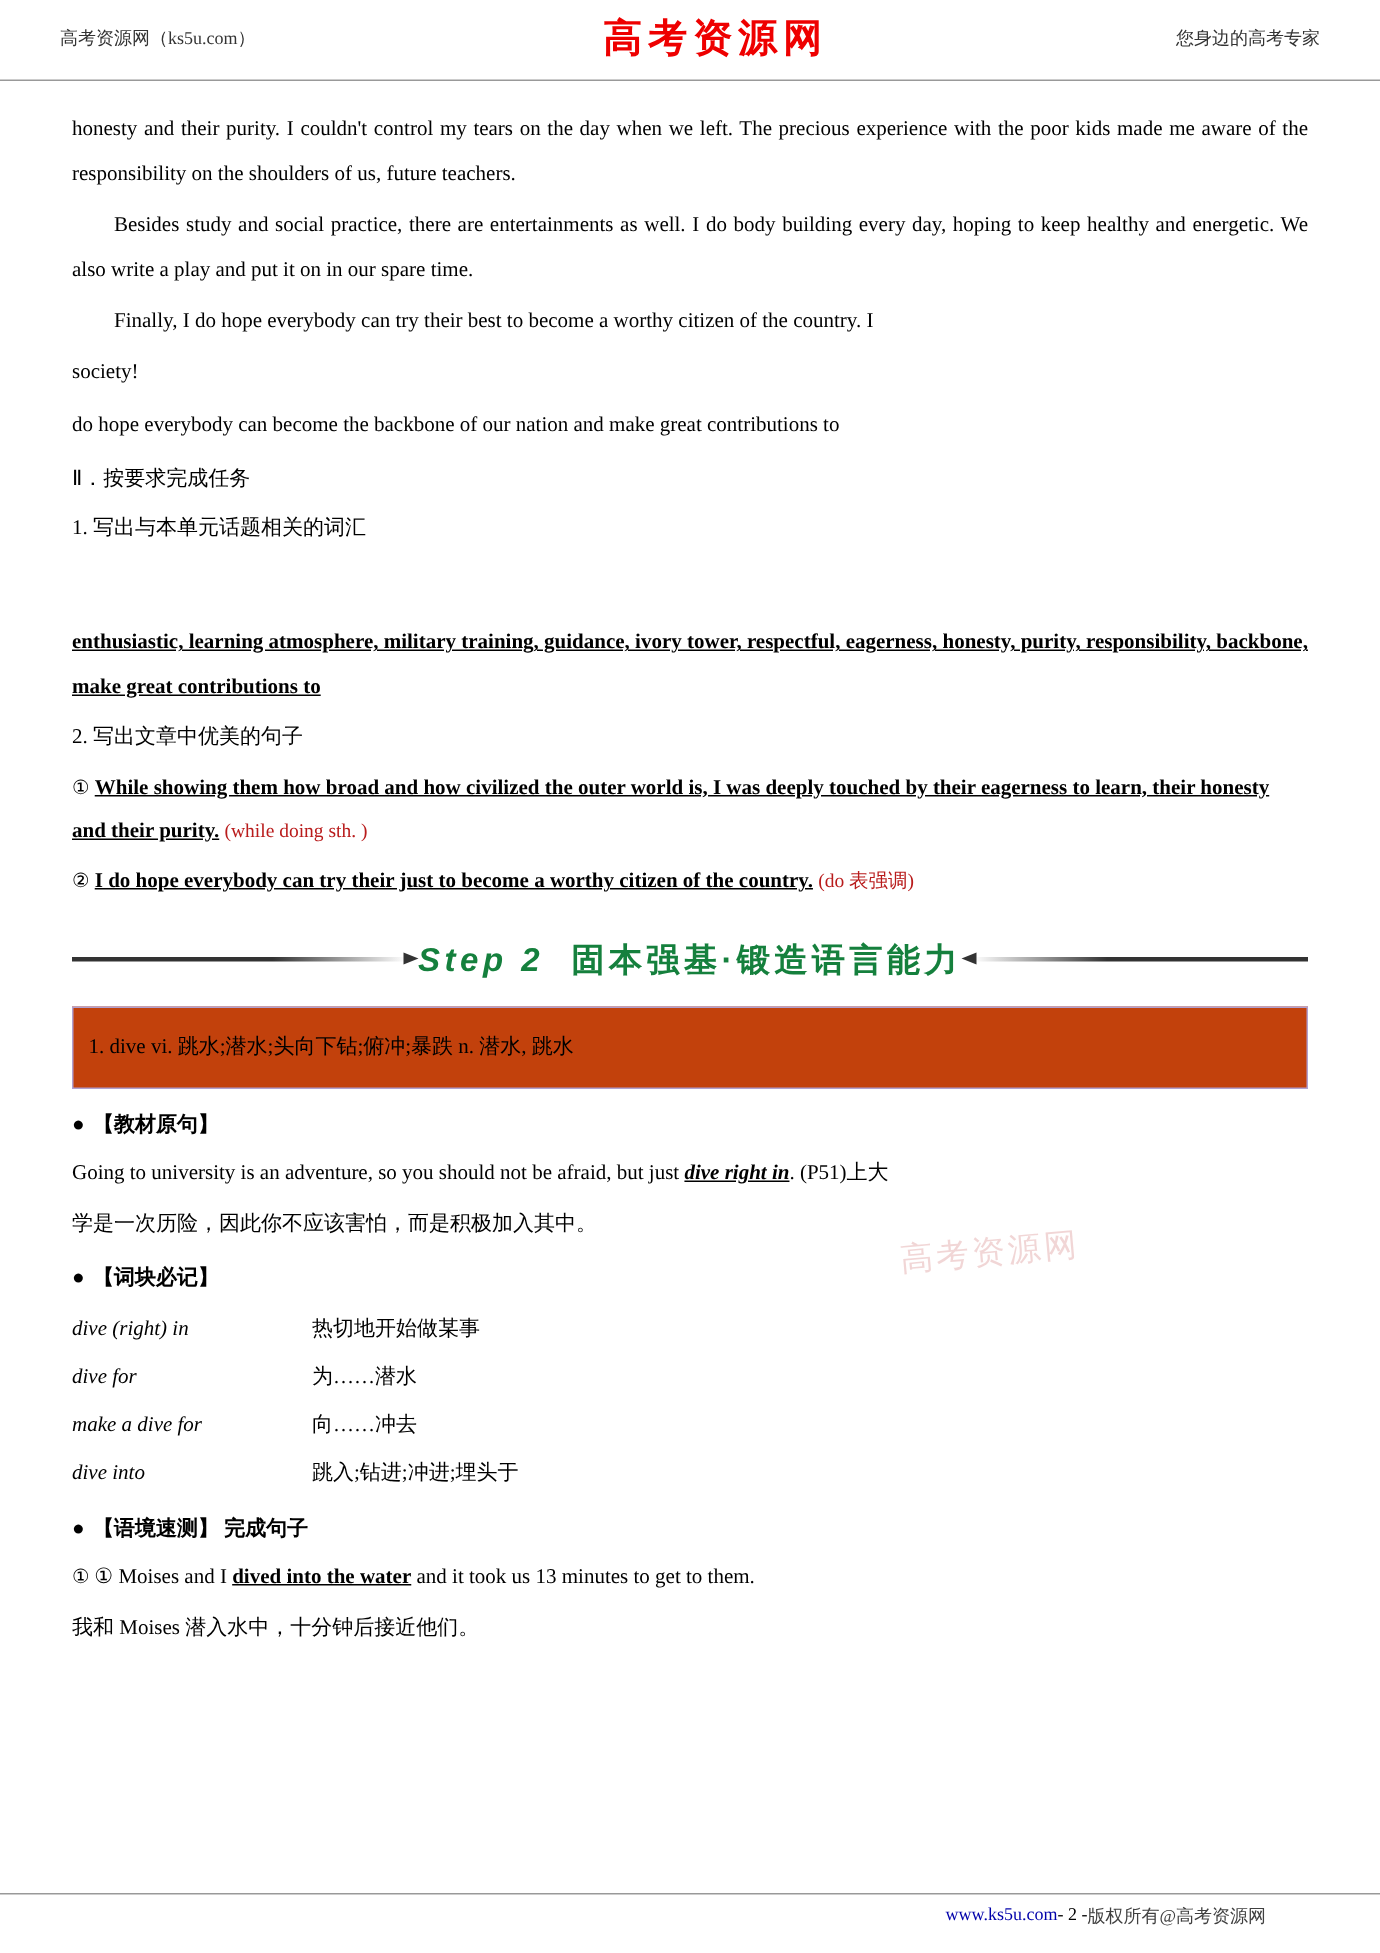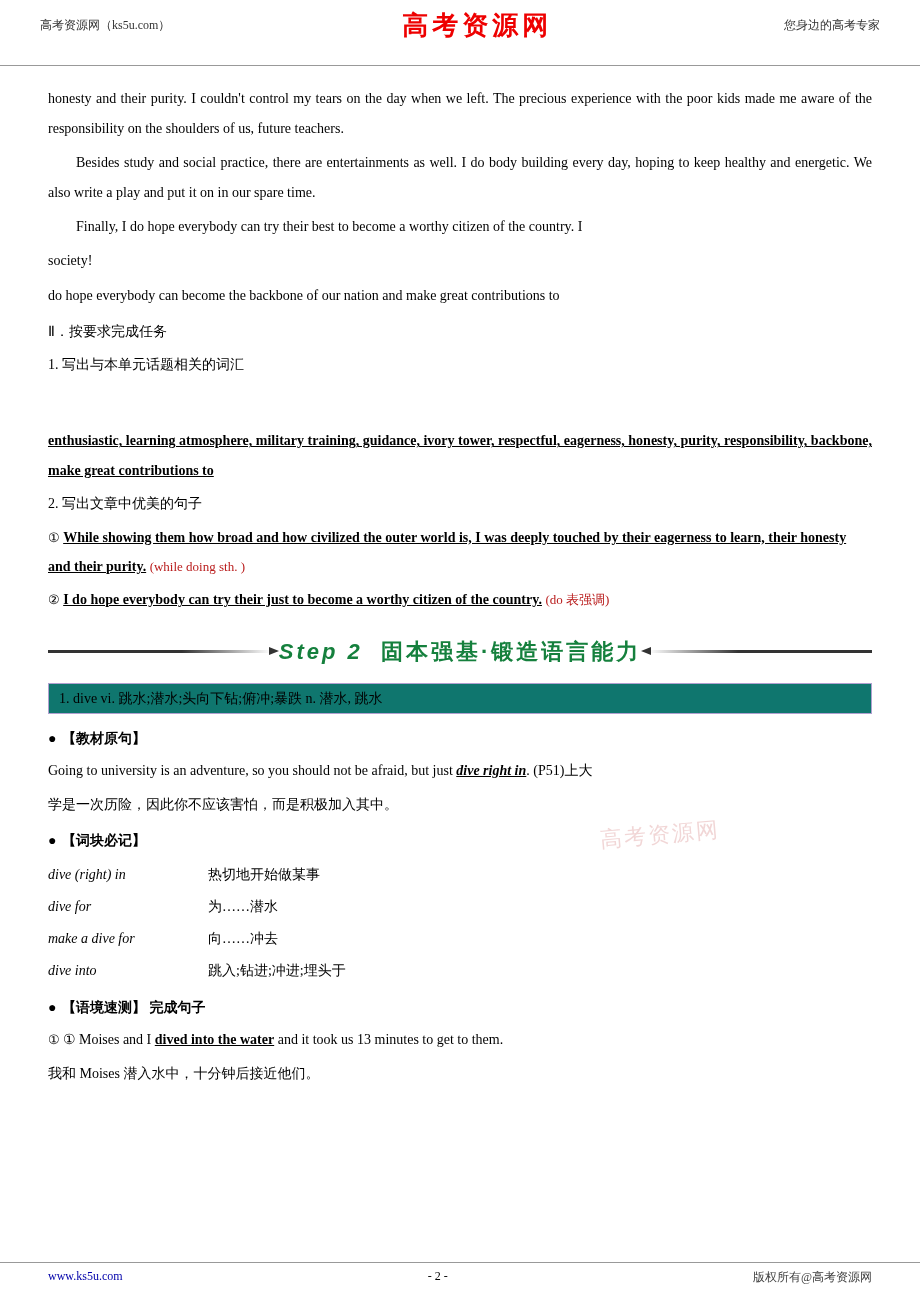--- a/index.html
+++ b/index.html
@@ -11,21 +11,21 @@
       width: 920px;
       min-height: 1302px;
       position: relative;
     }
 
     
     .header {
       display: flex;
       align-items: center;
       justify-content: space-between;
-      padding: 8px 40px 22px 40px;
+      padding: 8px 40px 10px 40px;
       border-bottom: 1px solid #999;
     }
     .header-left {
       font-size: 12px;
       color: #333;
     }
     .header-center {
       font-size: 26px;
       font-weight: bold;
       color: #e00;
@@ -130,22 +130,22 @@
       white-space: nowrap;
     }
     .step-text .step-label {
       font-style: italic;
       font-weight: bold;
     }
 
     
     .dive-box {
       border: 1px solid #b0a0d0;
-      background: #0f766e;
-      padding: 0 10px;
+      background: #c2410c;
+      padding: 12px 10px;
       margin-bottom: 10px;
       font-size: 14px;
     }
 
     
     .bullet-section {
       margin: 6px 0 2px 0;
       font-size: 14px;
       color: #000;
     }
@@ -188,22 +188,22 @@
       pointer-events: none;
       letter-spacing: 2px;
     }
 
     
     .footer {
       position: absolute;
       bottom: 16px;
       left: 0; right: 0;
       display: flex;
-      justify-content: space-between;
-      padding: 0 48px;
+      justify-content: flex-end;
+      padding: 0 76px;
       font-size: 12px;
       color: #00a;
       border-top: 1px solid #999;
       padding-top: 6px;
     }
     .footer-center {
       color: #000;
     }
     .footer-right {
       color: #404040;

